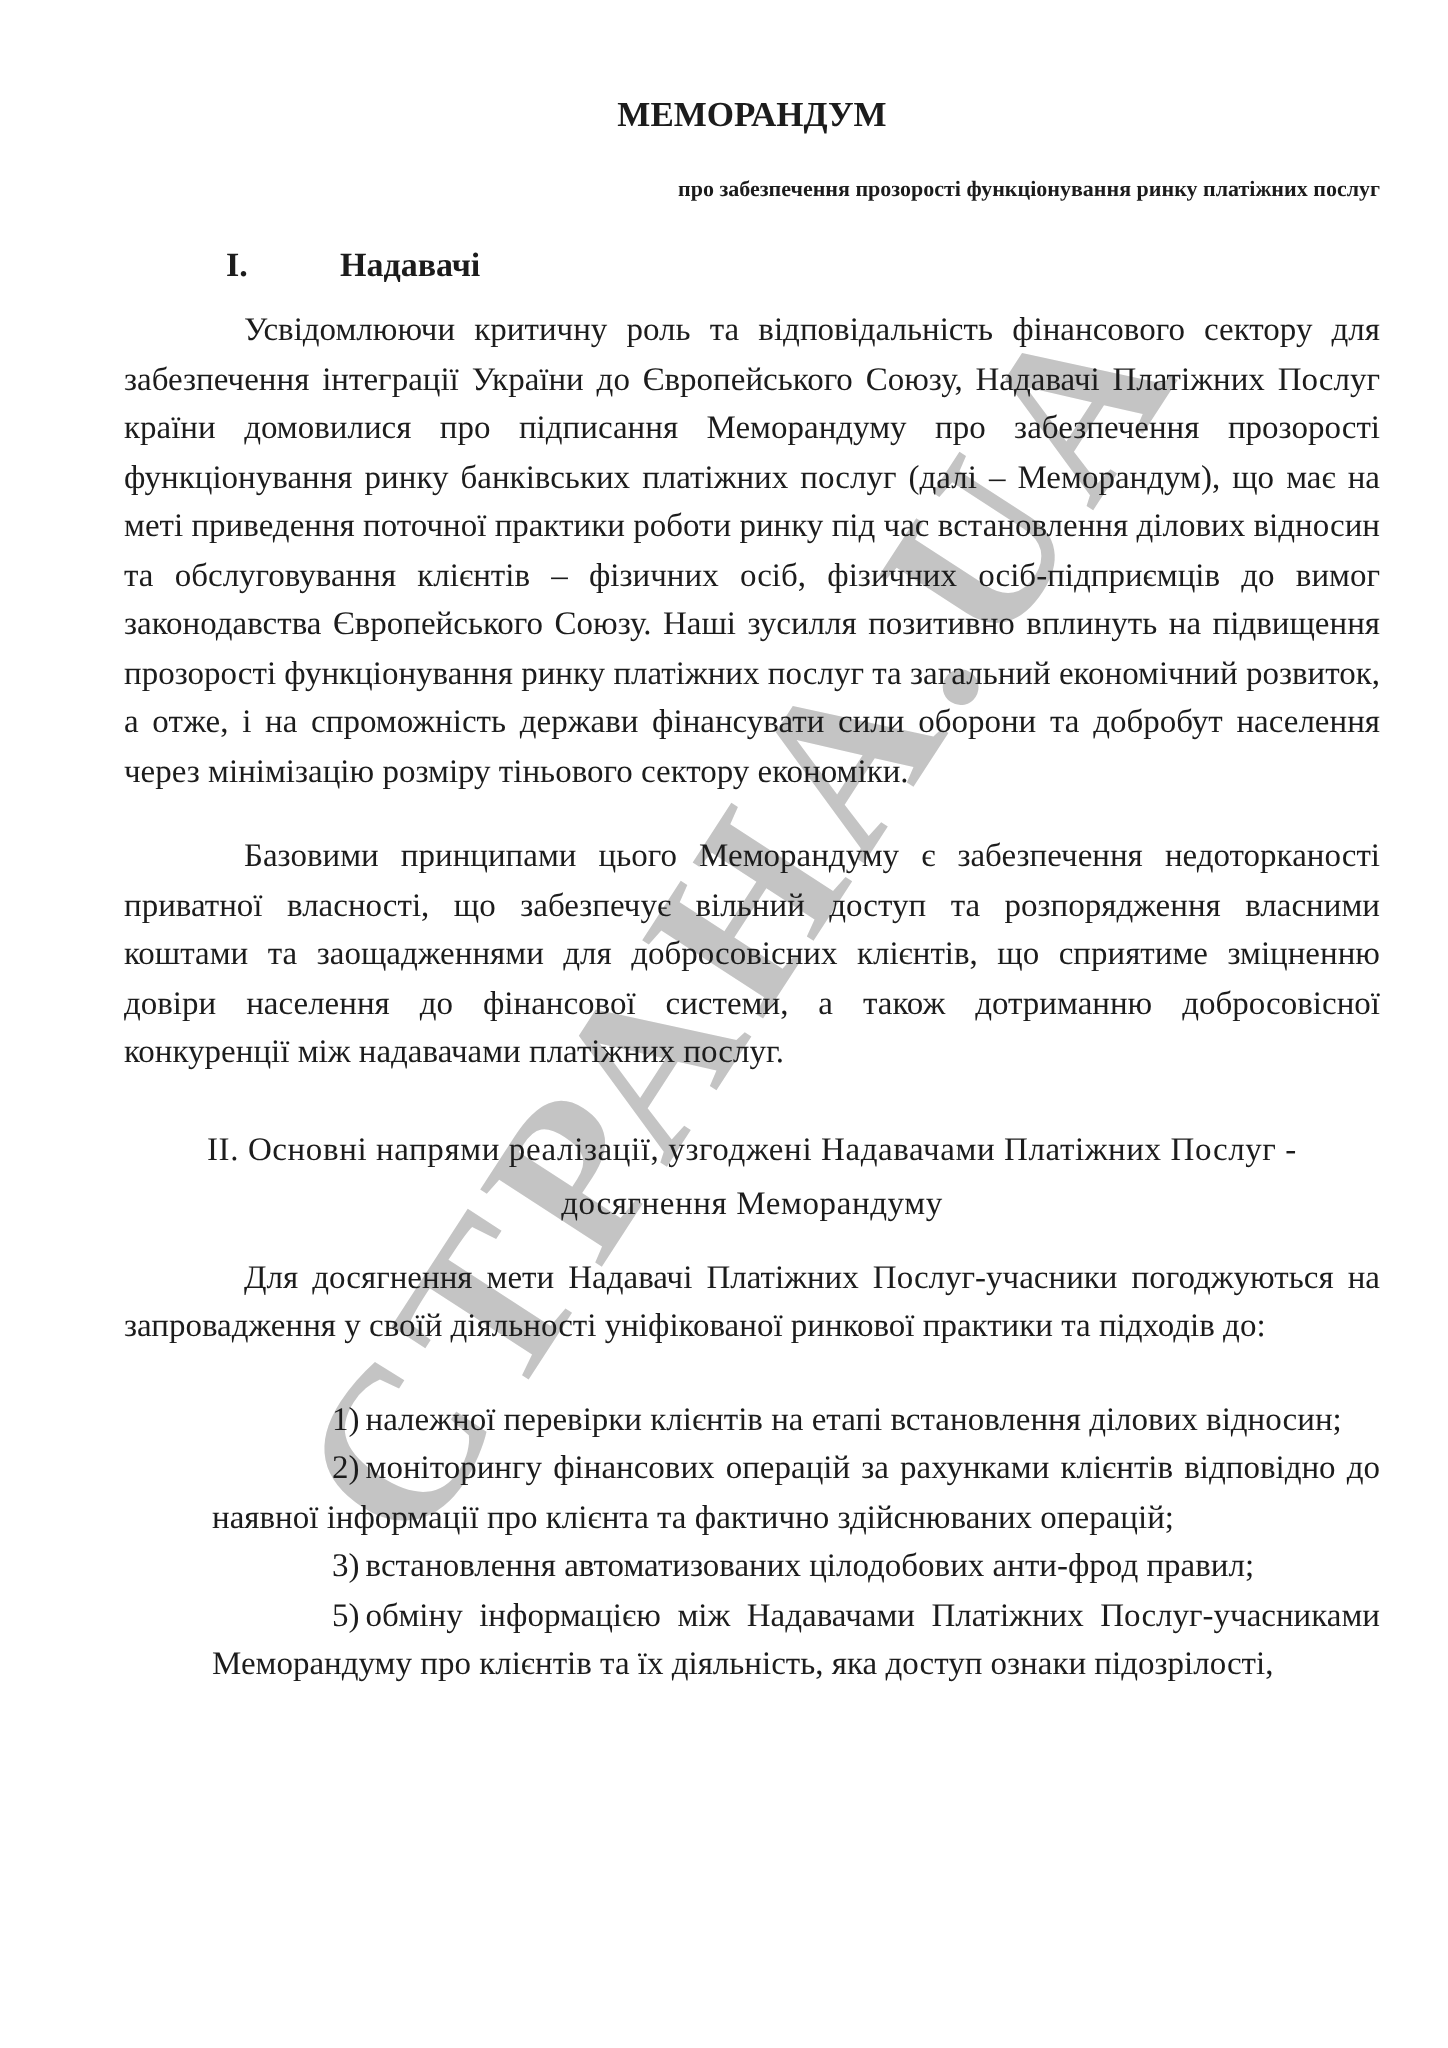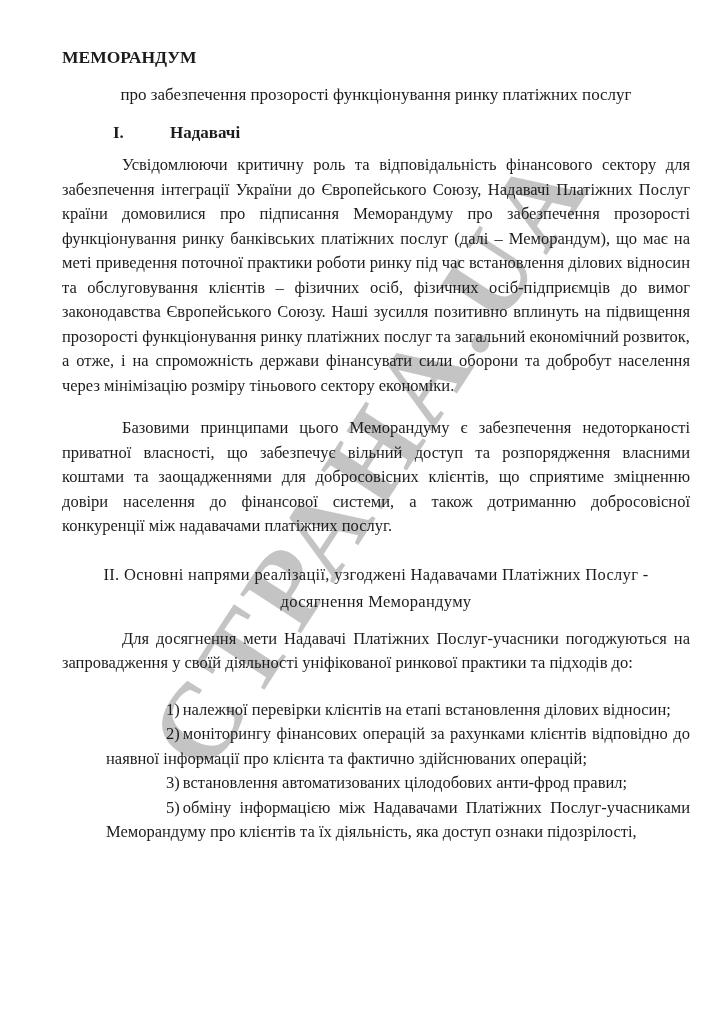--- a/index.html
+++ b/index.html
@@ -33,29 +33,30 @@
     top:0;left:0;
     width:724px;height:1024px;
     box-sizing:border-box;
     padding:46px 34px 30px 62px;
     z-index:1;
     color:#1c1c1c;
     font-size:16.5px;
     line-height:24.5px;
   }
   .doc-title{
+    text-align:center;
     font-weight:bold;
     font-size:17.5px;
     line-height:22px;
     margin:0 0 16px 0;
   }
   .doc-subtitle{
-    text-align:center;
-    font-weight:normal;
-    font-size:17px;
+    text-align:right;
+    font-weight:bold;
+    font-size:11px;
     line-height:22px;
     margin:0 0 16px 0;
   }
   .h-sec1{
     font-weight:bold;
     font-size:17px;
     line-height:22px;
     margin:0 0 9px 0;
     padding-left:51px;
   }

